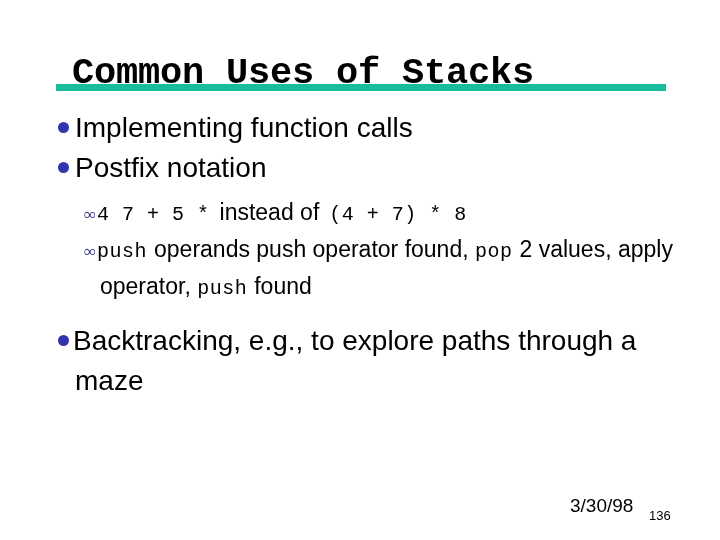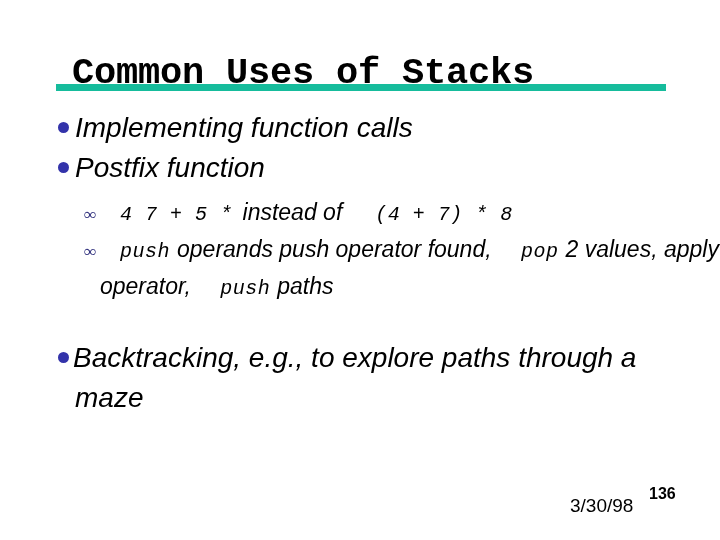--- a/index.html
+++ b/index.html
@@ -43,21 +43,20 @@
     height: 7px;
     background: #16bc9c;
   }
 
   
   .body {
     position: absolute;
     left: 0;
     top: 108px;
     width: 720px;
-    font-style: italic;
   }
 
   .lvl1 {
     position: relative;
     padding-left: 58px;
     font-size: 28px;
     line-height: 40px;
     font-family: "Liberation Sans", sans-serif;
   }
 
@@ -101,25 +100,24 @@
   .lvl2 > .lvl2-text {
     display: block;
     padding-left: 14px;
     text-indent: -3px;
   }
 
   code, .mono {
     font-family: "Liberation Mono", monospace;
     font-size: 20px;
     letter-spacing: 0.5px;
-    margin-left: 23px;
   }
 
   .lvl1-last {
-    margin-top: 32px;
+    margin-top: 15px;
   }
 
   .lvl1-last .lvl1-text {
     display: block;
     padding-left: 17px;
     max-width: 600px;
     text-indent: -2px;
   }
 
   
@@ -127,57 +125,56 @@
     position: absolute;
     left: 570px;
     top: 495px;
     font-size: 19px;
     font-family: "Liberation Sans", sans-serif;
   }
 
   .footer-number {
     position: absolute;
     left: 649px;
-    top: 485px;
-    font-size: 16px;
+    top: 508px;
+    font-size: 13px;
     font-family: "Liberation Sans", sans-serif;
-    font-weight: bold;
   }
 </style>
 </head>
 <body>
 
 <div class="slide">
 
   <h1 class="title">Common Uses of Stacks</h1>
 
   <div class="title-rule"></div>
 
   <div class="body">
 
     <div class="lvl1">
       <span class="bullet-dot"></span>
       <span class="lvl1-text">Implementing function calls</span>
     </div>
 
     <div class="lvl1">
       <span class="bullet-dot"></span>
-      <span class="lvl1-text">Postfix function</span>
+      <span class="lvl1-text">Postfix notation</span>
     </div>
 
     <div class="sublist">
 
       <div class="lvl2">
         <span class="bullet-inf">∞</span>
         <span class="lvl2-text"><code>4 7 + 5 *</code><span style="padding:0 10px;margin-top:47px;">instead of</span><code>(4 + 7) * 8</code></span>
       </div>
 
       <div class="lvl2">
         <span class="bullet-inf">∞</span>
-        <span class="lvl2-text"><code>push</code><span style="padding-left:7px;">operands push operator found,</span> <code>pop</code><span style="padding-left:7px;">2 values, apply operator,</span> <code>push</code><span style="padding-left:7px;">paths</span></span>
+        <span class="lvl2-text"><code>push</code><span style="padding-left:7px;">operands push operator found,</span> <code>pop</code><span style="padding-left:7px;">2 values, apply operator,</span> <code>push</code><span style="padding-left:7px;">found</span></span>
       </div>
 
     </div>
 
     <div class="lvl1 lvl1-last">
       <span class="bullet-dot"></span>
       <span class="lvl1-text">Backtracking, e.g., to explore paths through a maze</span>
     </div>
 
   </div>

